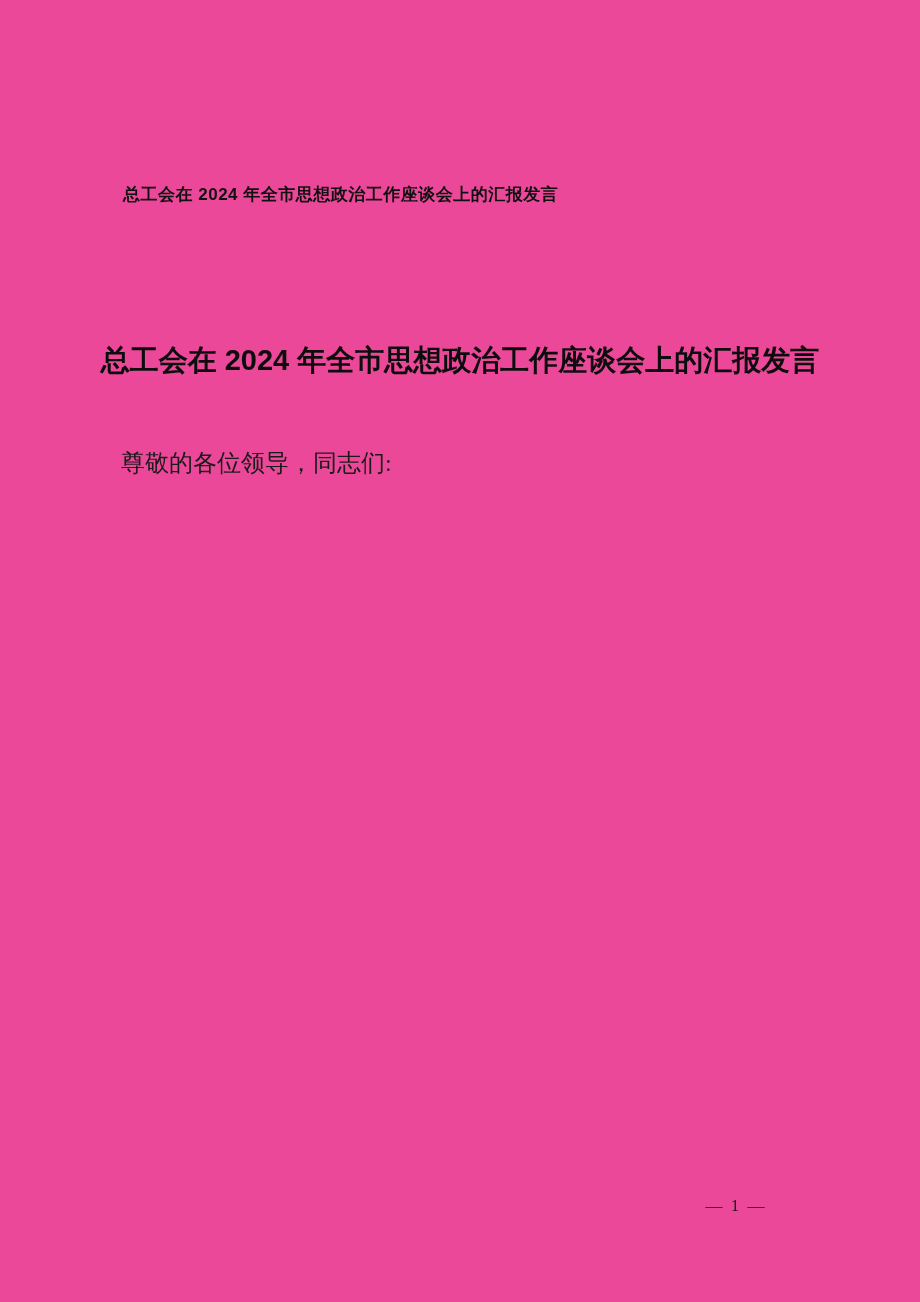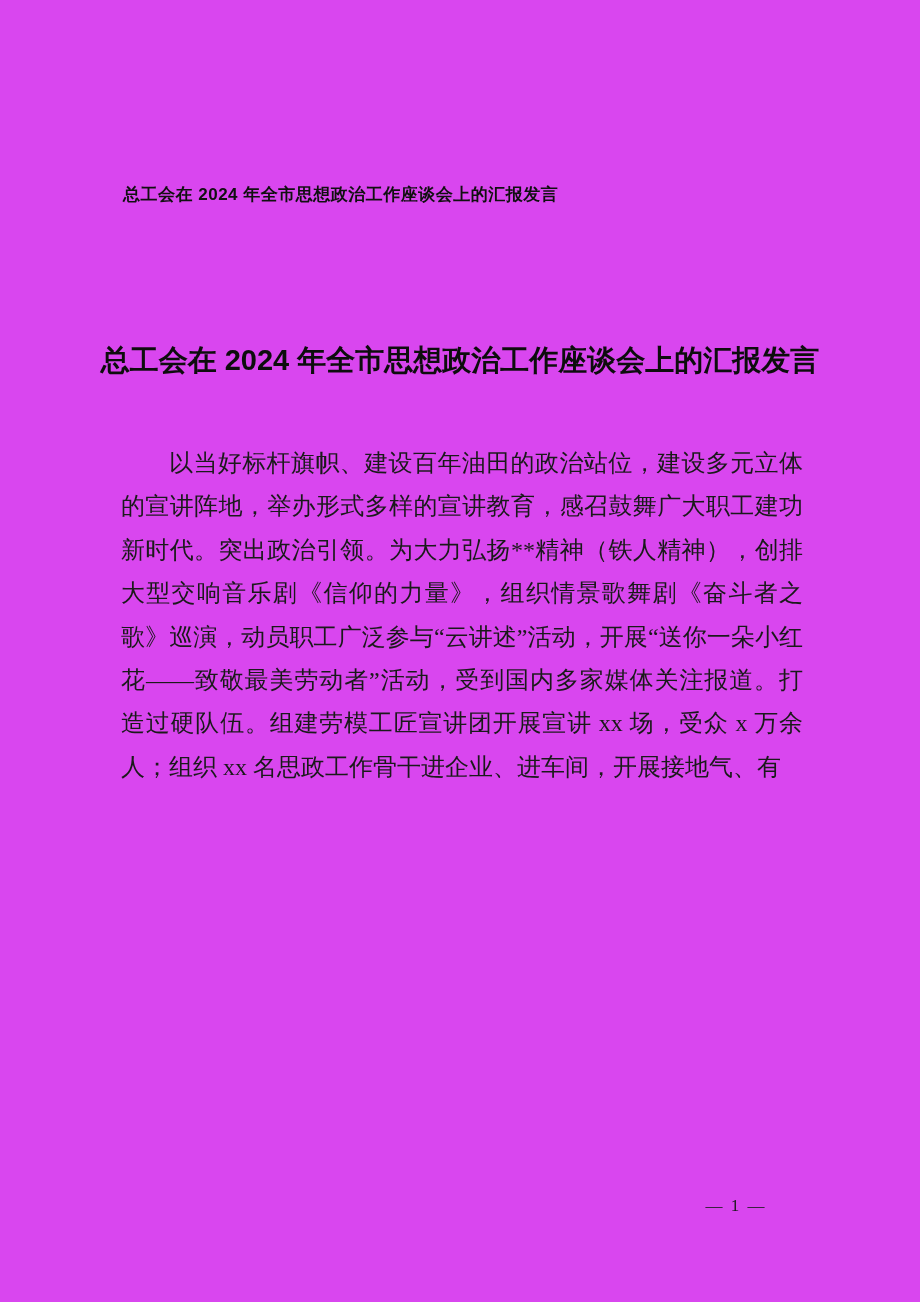--- a/index.html
+++ b/index.html
@@ -1,20 +1,20 @@
 <!DOCTYPE html>
 <html lang="zh"><head>
 <meta charset="utf-8">
 <style>
   html, body { margin: 0; padding: 0; background: #ffffff; }
   .page {
     position: relative;
     width: 920px;
     height: 1302px;
-    background: #d946ef;
+    background: #ec4899;
     color: #161616;
     overflow: hidden;
   }
   
   .doc-ref-block {
     position: absolute;
     left: 123px;
     top: 183px;
     width: 690px;
     font-family: "Liberation Sans", "DejaVu Sans", sans-serif;
@@ -85,18 +85,18 @@
 
 <div class="page">
 
   <div class="doc-ref-block">
     <p class="ref-line">总工会在 2024 年全市思想政治工作座谈会上的汇报发言</p>
   </div>
 
   <h1 class="doc-title">总工会在 2024 年全市思想政治工作座谈会上的汇报发言</h1>
 
   <div class="doc-body">
-    <p class="para indent">以当好标杆旗帜、建设百年油田的政治站位，建设多元立体的宣讲阵地，举办形式多样的宣讲教育，感召鼓舞广大职工建功新时代。突出政治引领。为大力弘扬**精神（铁人精神），创排大型交响音乐剧《信仰的力量》，组织情景歌舞剧《奋斗者之歌》巡演，动员职工广泛参与“云讲述”活动，开展“送你一朵小红花——致敬最美劳动者”活动，受到国内多家媒体关注报道。打造过硬队伍。组建劳模工匠宣讲团开展宣讲 xx 场，受众 x 万余人；组织 xx 名思政工作骨干进企业、进车间，开展接地气、有</p>
+    <p class="para">尊敬的各位领导，同志们:</p>
   </div>
 
   <div class="page-number">— 1 —</div>
 
 </div>
 
 </body></html>

